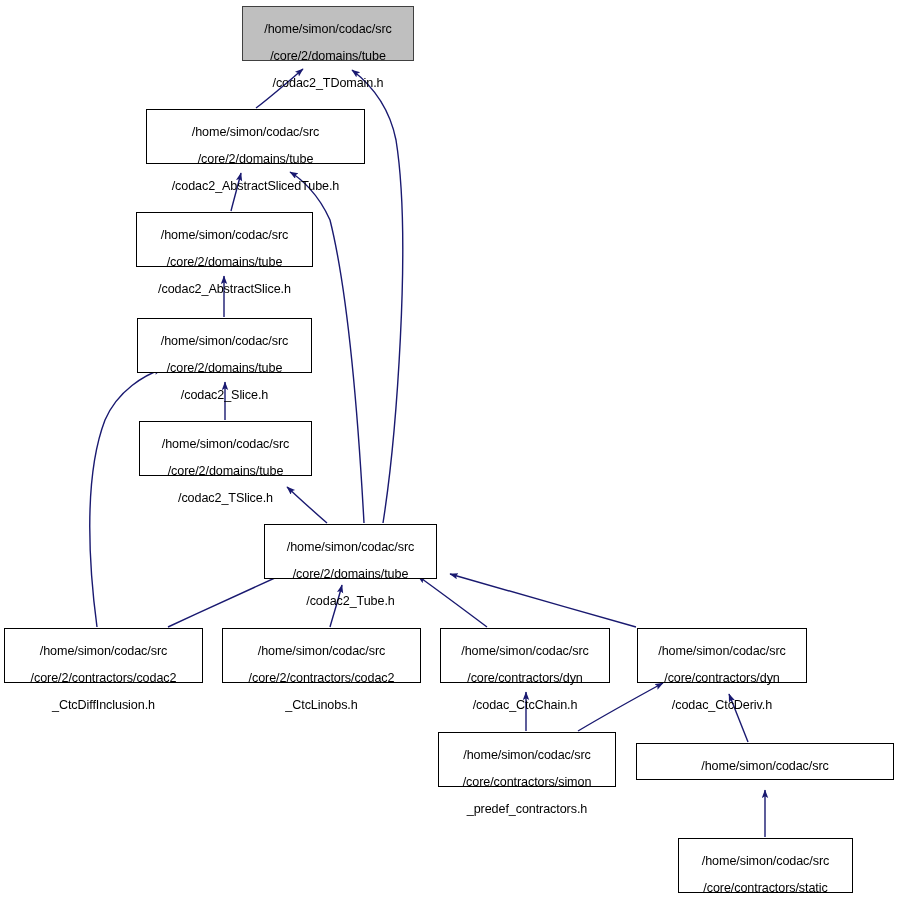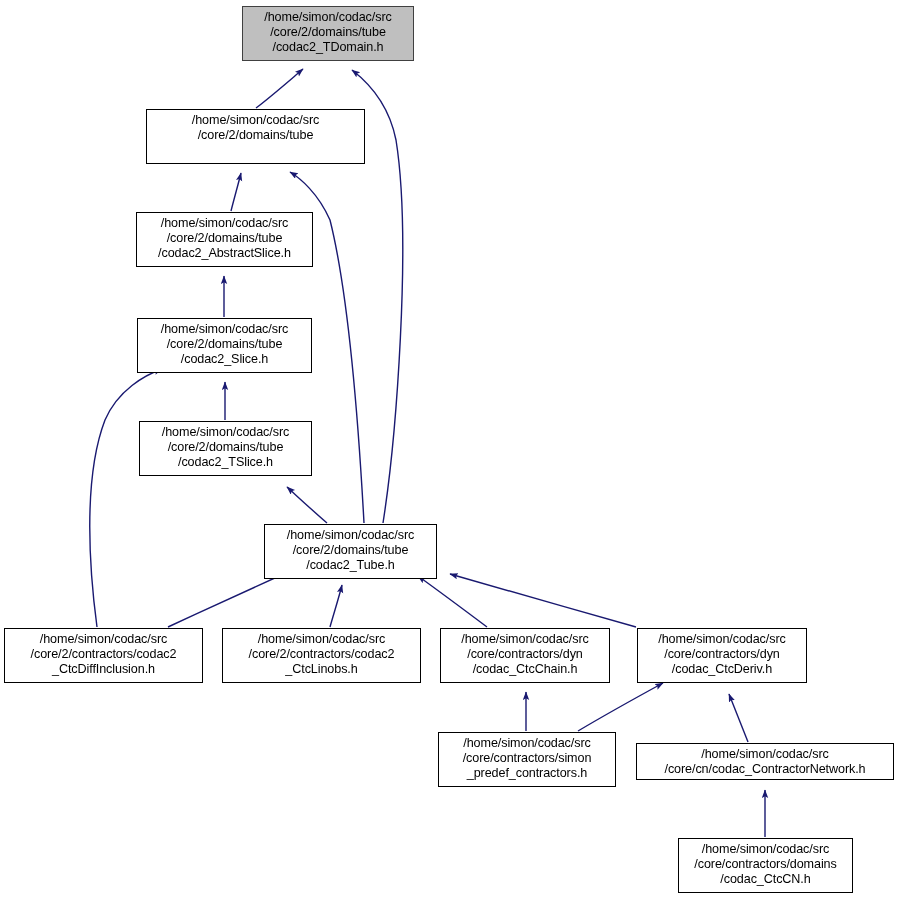--- a/index.html
+++ b/index.html
@@ -38,20 +38,21 @@
     white-space: pre;
     letter-spacing: -0.1px;
     z-index: 2;
   }
   .node.root {
     background: #bfbfbf;
     border-color: #404040;
   }
   .node .ln {
     display: block;
+    margin-top: 12px;
   }
 </style>
 </head>
 <body>
 
 <div id="graph">
   <svg id="edges" viewBox="0 0 900 899" xmlns="http://www.w3.org/2000/svg">
     <defs>
       <marker id="arrowhead" markerWidth="9" markerHeight="9" refX="8" refY="3.2" orient="auto" markerUnits="userSpaceOnUse">
         <path d="M0,0 L8.6,3.2 L0,6.4 L1.7,3.2 z" fill="#191970"></path>
@@ -71,26 +72,26 @@
         <path d="M 487,627 C 463,609 436,589 418,576" fill="none" stroke="#191970" stroke-width="1.4" marker-end="url(#arrowhead)"></path>
         <path d="M 636,627 C 576,610 498,588 450,574" fill="none" stroke="#191970" stroke-width="1.4" marker-end="url(#arrowhead)"></path>
         <path d="M 526,731 C 526,718 526,703 526,692" fill="none" stroke="#191970" stroke-width="1.4" marker-end="url(#arrowhead)"></path>
         <path d="M 578,731 C 605,715 641,695 663,683" fill="none" stroke="#191970" stroke-width="1.4" marker-end="url(#arrowhead)"></path>
         <path d="M 748,742 C 742,727 735,709 729,694" fill="none" stroke="#191970" stroke-width="1.4" marker-end="url(#arrowhead)"></path>
         <path d="M 765,837 C 765,820 765,802 765,790" fill="none" stroke="#191970" stroke-width="1.4" marker-end="url(#arrowhead)"></path>
       </g>
   </svg>
   <div id="node-layer">
       <div class="node root" style="left: 242px; top: 6px; width: 172px; height: 55px;"><span class="ln">/home/simon/codac/src</span><span class="ln">/core/2/domains/tube</span><span class="ln">/codac2_TDomain.h</span></div>
-      <div class="node" style="left: 146px; top: 109px; width: 219px; height: 55px;"><span class="ln">/home/simon/codac/src</span><span class="ln">/core/2/domains/tube</span></div>
+      <div class="node" style="left: 146px; top: 109px; width: 219px; height: 55px;"><span class="ln">/home/simon/codac/src</span><span class="ln">/core/2/domains/tube</span><span class="ln">/codac2_AbstractSlicedTube.h</span></div>
       <div class="node" style="left: 136px; top: 212px; width: 177px; height: 55px;"><span class="ln">/home/simon/codac/src</span><span class="ln">/core/2/domains/tube</span><span class="ln">/codac2_AbstractSlice.h</span></div>
       <div class="node" style="left: 137px; top: 318px; width: 175px; height: 55px;"><span class="ln">/home/simon/codac/src</span><span class="ln">/core/2/domains/tube</span><span class="ln">/codac2_Slice.h</span></div>
       <div class="node" style="left: 139px; top: 421px; width: 173px; height: 55px;"><span class="ln">/home/simon/codac/src</span><span class="ln">/core/2/domains/tube</span><span class="ln">/codac2_TSlice.h</span></div>
       <div class="node" style="left: 264px; top: 524px; width: 173px; height: 55px;"><span class="ln">/home/simon/codac/src</span><span class="ln">/core/2/domains/tube</span><span class="ln">/codac2_Tube.h</span></div>
       <div class="node" style="left: 4px; top: 628px; width: 199px; height: 55px;"><span class="ln">/home/simon/codac/src</span><span class="ln">/core/2/contractors/codac2</span><span class="ln">_CtcDiffInclusion.h</span></div>
       <div class="node" style="left: 222px; top: 628px; width: 199px; height: 55px;"><span class="ln">/home/simon/codac/src</span><span class="ln">/core/2/contractors/codac2</span><span class="ln">_CtcLinobs.h</span></div>
       <div class="node" style="left: 440px; top: 628px; width: 170px; height: 55px;"><span class="ln">/home/simon/codac/src</span><span class="ln">/core/contractors/dyn</span><span class="ln">/codac_CtcChain.h</span></div>
       <div class="node" style="left: 637px; top: 628px; width: 170px; height: 55px;"><span class="ln">/home/simon/codac/src</span><span class="ln">/core/contractors/dyn</span><span class="ln">/codac_CtcDeriv.h</span></div>
       <div class="node" style="left: 438px; top: 732px; width: 178px; height: 55px;"><span class="ln">/home/simon/codac/src</span><span class="ln">/core/contractors/simon</span><span class="ln">_predef_contractors.h</span></div>
-      <div class="node" style="left: 636px; top: 743px; width: 258px; height: 37px;"><span class="ln">/home/simon/codac/src</span><span class="ln">/core/cn/codac_ContractorNetwork.h</span></div>
-      <div class="node" style="left: 678px; top: 838px; width: 175px; height: 55px;"><span class="ln">/home/simon/codac/src</span><span class="ln">/core/contractors/domains</span><span class="ln">/codac_CtcCN.h</span></div>
+      <div class="node" style="left: 636px; top: 743px; width: 258px; height: 37px;"><span class="ln">/home/simon/codac/src</span></div>
+      <div class="node" style="left: 678px; top: 838px; width: 175px; height: 55px;"><span class="ln">/home/simon/codac/src</span><span class="ln">/core/contractors/static</span><span class="ln">/codac_CtcCN.h</span></div>
     </div>
 </div>
 
 </body></html>

